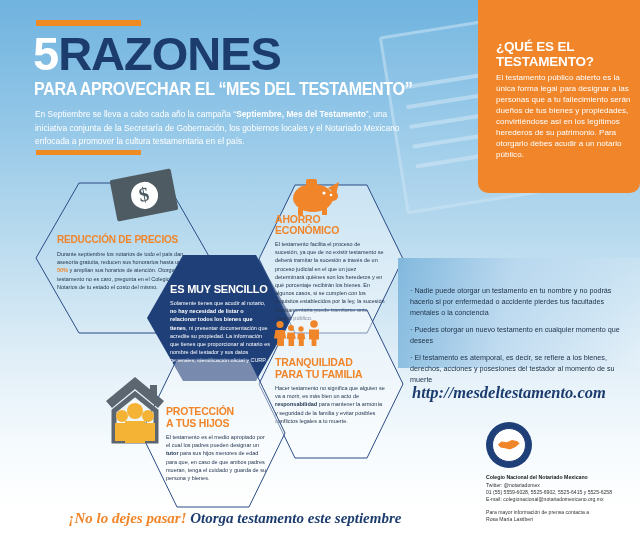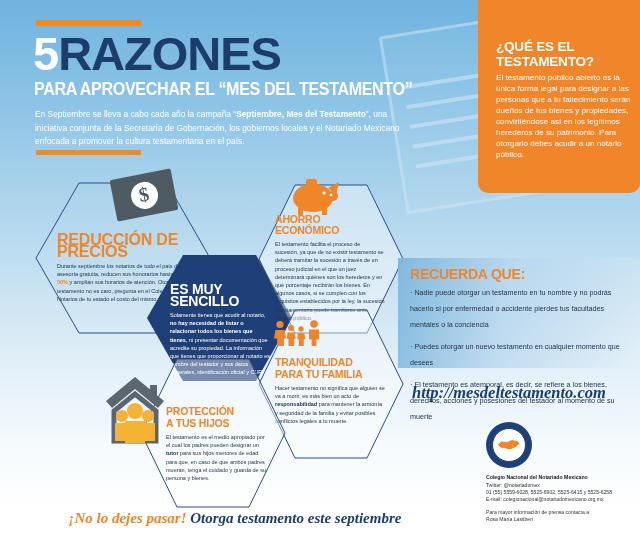--- a/index.html
+++ b/index.html
@@ -80,21 +80,21 @@
   .bill .dollar { position:absolute; left:50%; top:50%; transform:translate(-50%,-52%);
           font-size:20px; font-weight:bold; color:#4E5B63; font-family:"Liberation Serif",serif; }
 
   
   .panel-recuerda { position:absolute; left:398px; top:258px; width:242px; height:110px;
      background: linear-gradient(100deg, rgba(127,183,221,.95) 0%, rgba(183,214,238,.75) 45%, rgba(236,246,252,.25) 100%); }
   .panel-recuerda h2 { position:absolute; left:12px; top:8px; font-size:14px; color:#F0852A;
      font-weight:bold; letter-spacing:-.2px;
      font-family:"Liberation Sans Narrow","Liberation Sans",sans-serif; }
   .panel-recuerda ul { position:absolute; left:12px; top:27px; width:220px; list-style:none; }
-  .panel-recuerda li { font-size:7.2px; line-height:16px; color:#20344C; margin-bottom:6px; }
+  .panel-recuerda li { font-size:7.2px; line-height:11px; color:#20344C; margin-bottom:6px; }
 
   .weburl { position:absolute; left:412px; top:383px; font-size:16.5px; font-weight:bold;
             font-style:italic; color:#1C3C6E; font-family:"Liberation Serif",serif; }
 
   
   .seal { position:absolute; left:486px; top:422px; width:46px; height:46px; border-radius:50%;
           background:#1F3F78; }
   .seal .inner { position:absolute; left:6px; top:6px; right:6px; bottom:6px; border-radius:50%;
           background:#FFF; border:1px solid #1F3F78; }
   .seal .map { position:absolute; left:50%; top:50%; transform:translate(-50%,-50%) rotate(-8deg);
@@ -140,39 +140,39 @@
   <div class="panel-orange">
     <h2>¿QUÉ ES EL TESTAMENTO?</h2>
     <p>El testamento público abierto es la única forma legal para designar a las personas que a tu fallecimiento serán dueños de tus bienes y propiedades, convirtiéndose así en los legítimos herederos de su patrimonio. Para otorgarlo debes acudir a un notario público.</p>
   </div>
 
   <div class="hex" style="left:35px; top:182px; width:176px; height:152px;">
     <svg viewBox="0 0 176 152">
       <polygon class="hex-outline" points="44,1 132,1 175,76 132,151 44,151 1,76"></polygon>
     </svg>
     <div class="body" style="left:22px; top:52px; width:134px;">
-      <h3 class="orange" style="font-size:16px; line-height:12px; margin-bottom:4px;">REDUCCIÓN DE PRECIOS</h3>
+      <h3 class="orange" style="font-size:10px; line-height:12px; margin-bottom:4px;">REDUCCIÓN DE PRECIOS</h3>
       <p class="dark">
         <span>Durante septiembre los notarios de todo el país dan asesoría gratuita, reducen sus honorarios hasta un </span><span class="hl-orange">50%</span><span> y amplían sus horarios de atención. Otorgar testamento no es caro, pregunta en el Colegio de Notarios de tu estado el costo del mismo.</span>
       </p>
     </div>
   </div>
   <div class="icon" style="left:113px; top:174px;">
     <div class="bill">
       <div class="circle"></div>
       <div class="dollar">$</div>
     </div>
   </div>
 
   <div class="hex" style="left:147px; top:255px; width:145px; height:126px;">
     <svg viewBox="0 0 145 126">
       <polygon class="hex-navy" points="36,0 109,0 145,63 109,126 36,126 0,63"></polygon>
     </svg>
     <div class="body" style="left:23px; top:28px; width:100px;">
-      <h3 class="white" style="font-size:14px; line-height:12px; margin-bottom:4px;">ES MUY SENCILLO</h3>
+      <h3 class="white" style="font-size:11px; line-height:12px; margin-bottom:4px;">ES MUY SENCILLO</h3>
       <p class="white">
         <span>Solamente tienes que acudir al notario, </span><b>no hay necesidad de listar o relacionar todos los bienes que tienes</b><span>, ni presentar documentación que acredite su propiedad. La información que tienes que proporcionar al notario es nombre del testador y sus datos generales, identificación oficial y CURP.</span>
       </p>
     </div>
   </div>
 
   <div class="hex" style="left:258px; top:184px; width:146px; height:150px;">
     <svg viewBox="0 0 146 150">
       <polygon class="hex-light" points="37,1 109,1 145,75 109,149 37,149 1,75"></polygon>
     </svg>
@@ -245,21 +245,20 @@
       <circle cx="18" cy="41" r="6"></circle>
         <path d="M11 48h14v18H11z"></path>
       <circle cx="44" cy="41" r="6"></circle>
         <path d="M37 48h14v18H37z"></path>
       <circle cx="31" cy="36" r="8"></circle>
         <path d="M21 46h20v22H21z"></path>
     </g>
   </svg>
 
   <div class="panel-recuerda">
-    <h2>RECUERDA QUE:</h2>
     <ul>
       <li>· Nadie puede otorgar un testamento en tu nombre y no podrás hacerlo si por enfermedad o accidente pierdes tus facultades mentales o la conciencia</li>
       <li>· Puedes otorgar un nuevo testamento en cualquier momento que desees</li>
       <li>· El testamento es atemporal, es decir, se refiere a los bienes, derechos, acciones y posesiones del testador al momento de su muerte</li>
     </ul>
   </div>
 
   <a class="weburl" href="#" style="text-decoration:none;">http://mesdeltestamento.com</a>
 
   <div class="seal">

